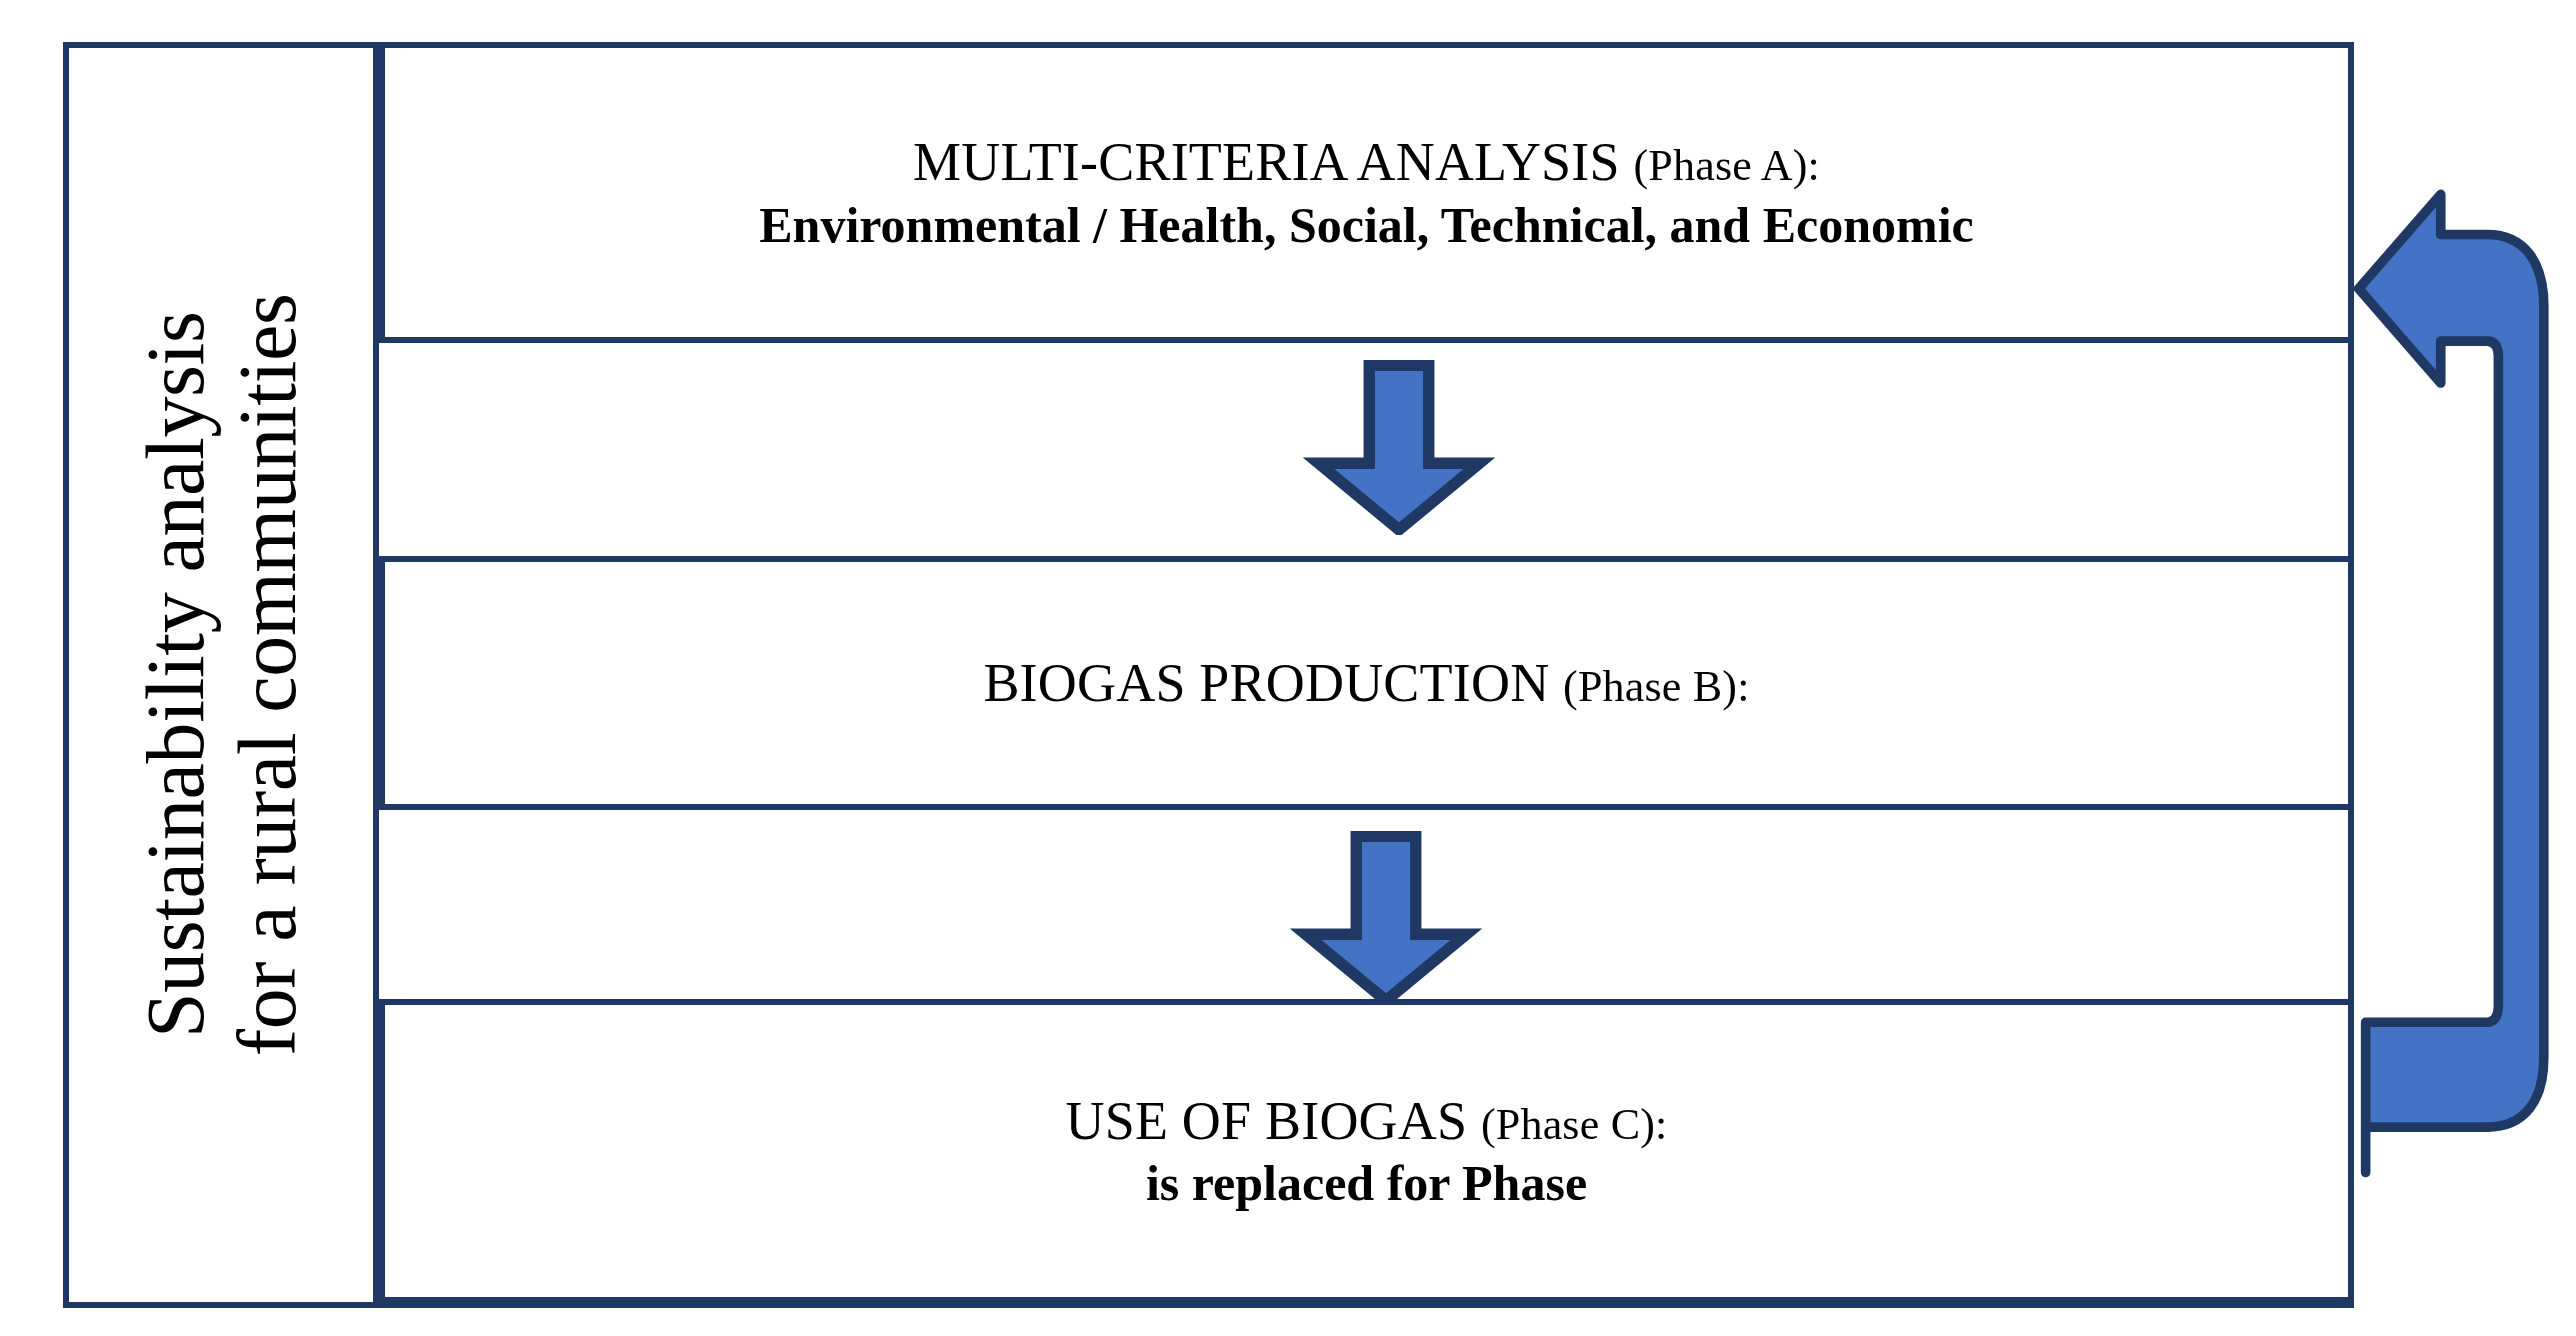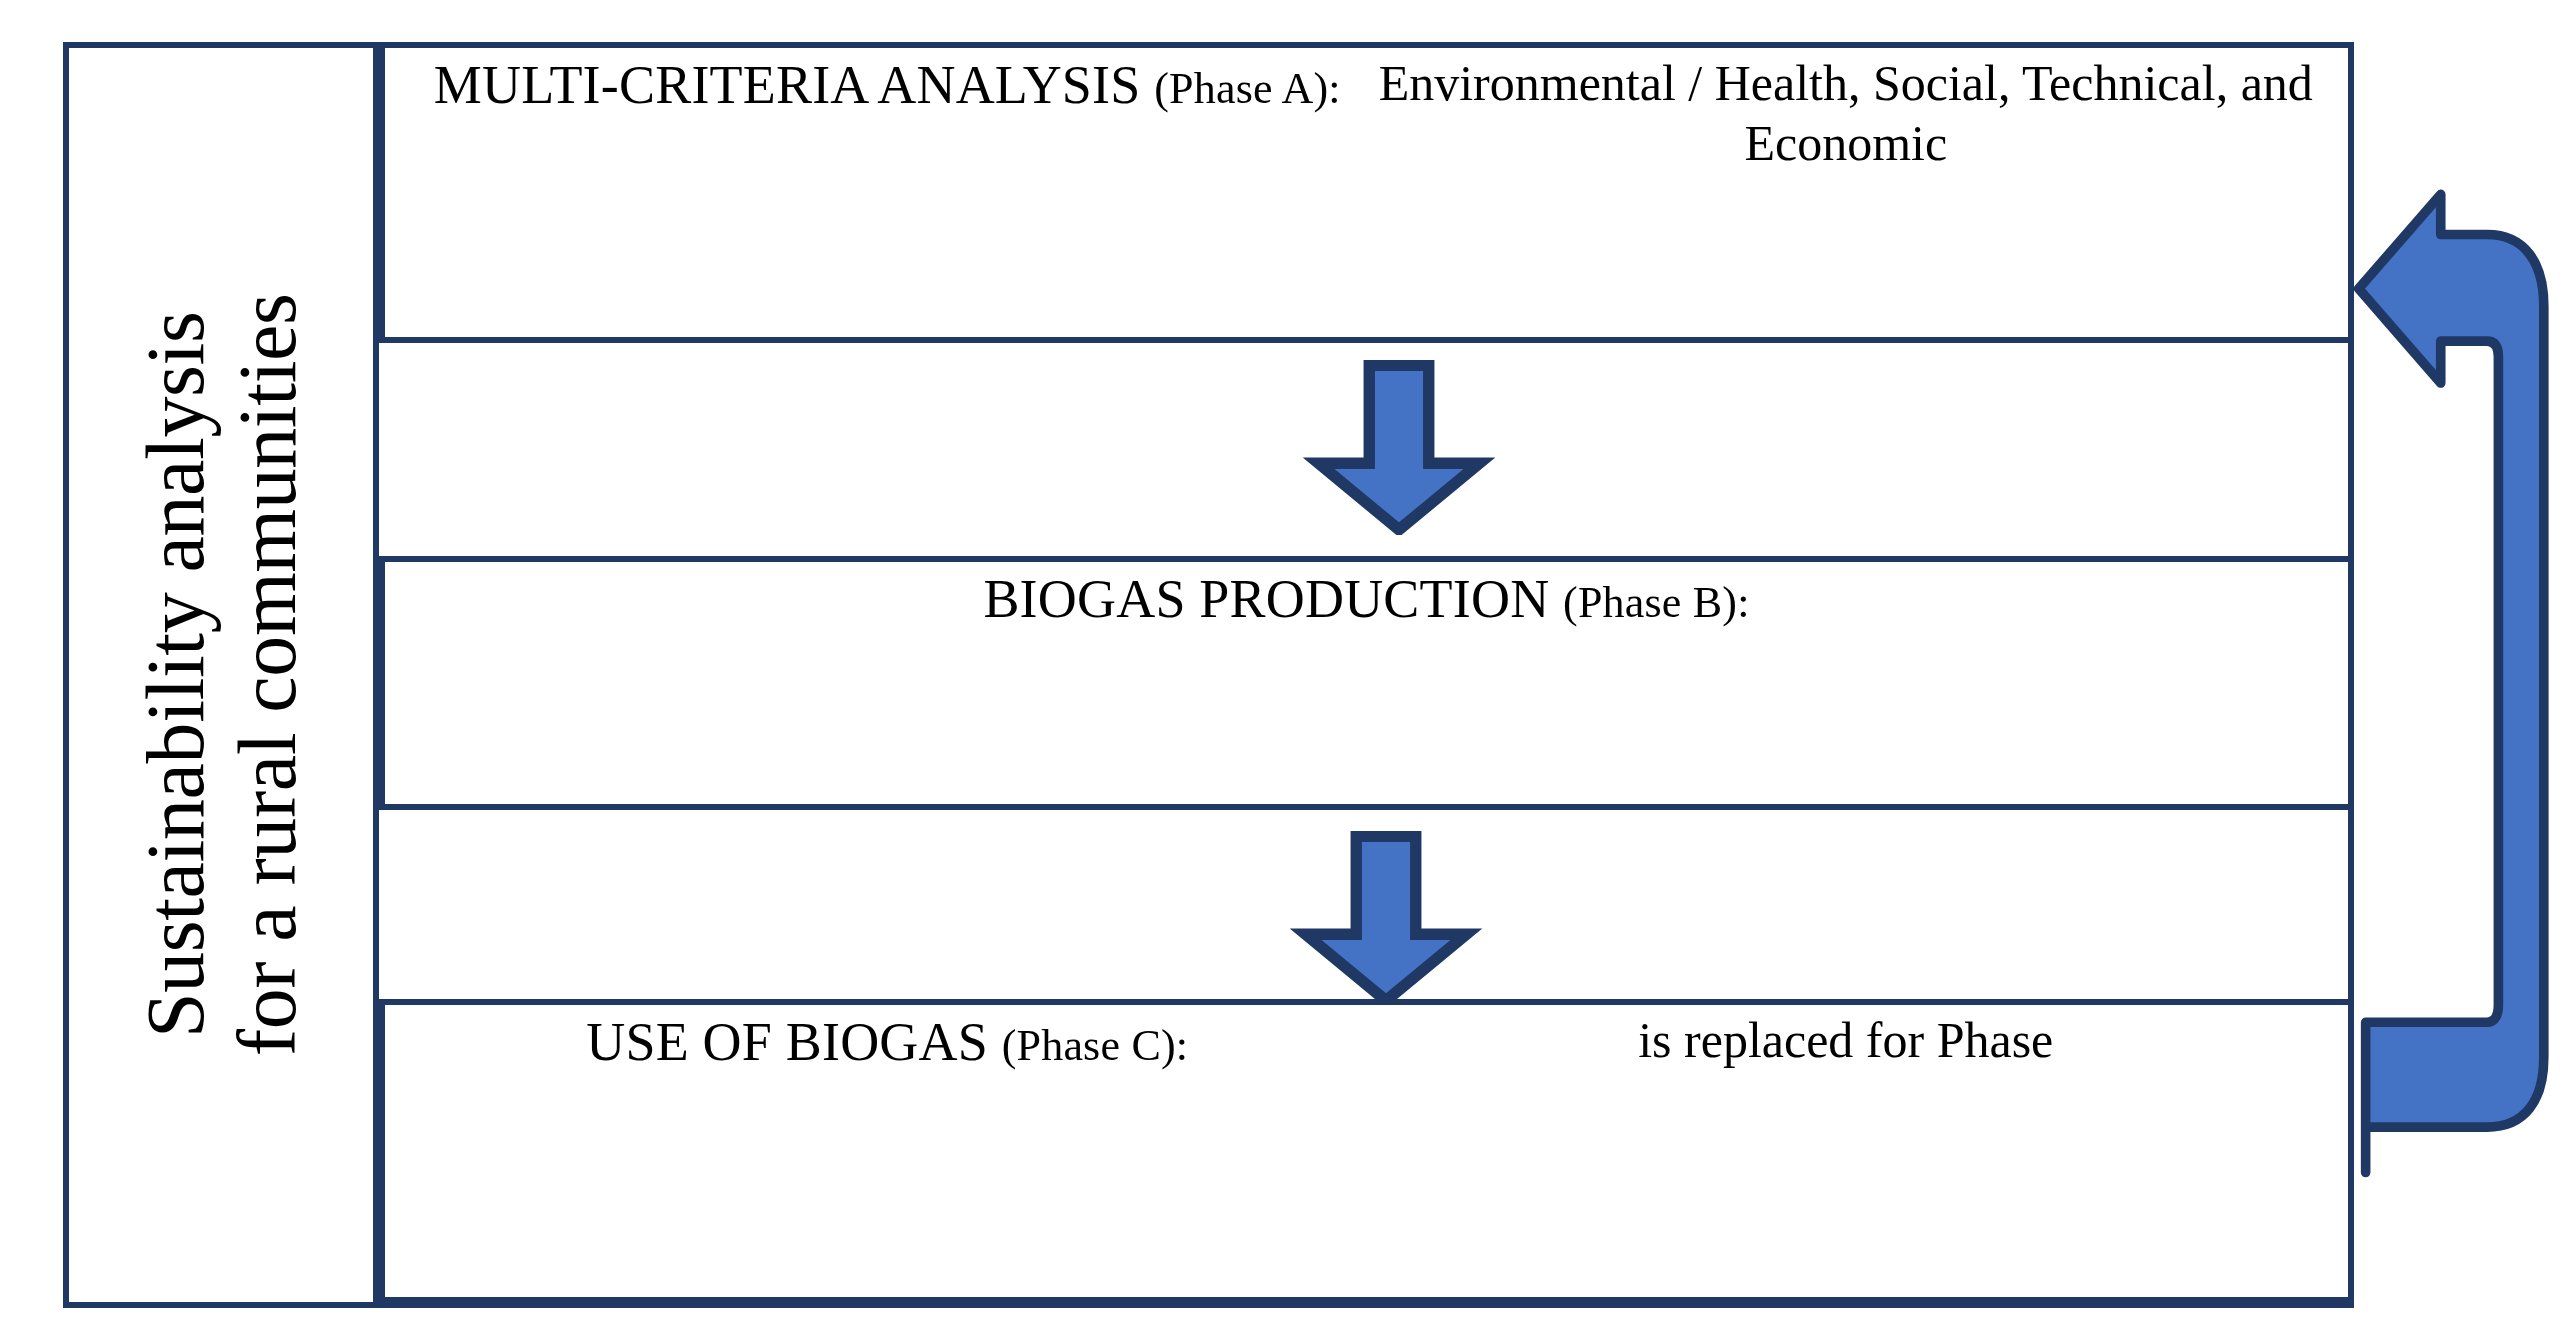--- a/index.html
+++ b/index.html
@@ -61,40 +61,41 @@
     display: block;
   }
 
   
   .phase-box {
     position: absolute;
     box-sizing: border-box;
     border: 6.1px solid #1F3864;
     background: #ffffff;
     display: flex;
-    flex-direction: row;
-    align-items: flex-start;
+    flex-direction: column;
+    align-items: flex-end;
     justify-content: center;
     text-align: center;
     padding: 5.2px 23px;
   }
   .phase-line {
     display: block;
     width: 100%;
     line-height: 1.20;
   }
   .phase-title {
     font-size: 54px;
     letter-spacing: 0.2px;
   }
   .phase-title .phase-tag {
     font-size: 44px;
   }
   .phase-body {
     font-size: 50px;
+    font-weight: bold;
   }
 
   #box-a { left: 379px; top: 42px;   width: 1975px; height: 301px; }
   #box-b { left: 379px; top: 512px;  width: 1975px; height: 254px; margin-top: 44px; }
   #box-c { left: 379px; top: 999px; width: 1975px; height: 304px; }
 
   
   .down-arrow {
     position: absolute;
   }

